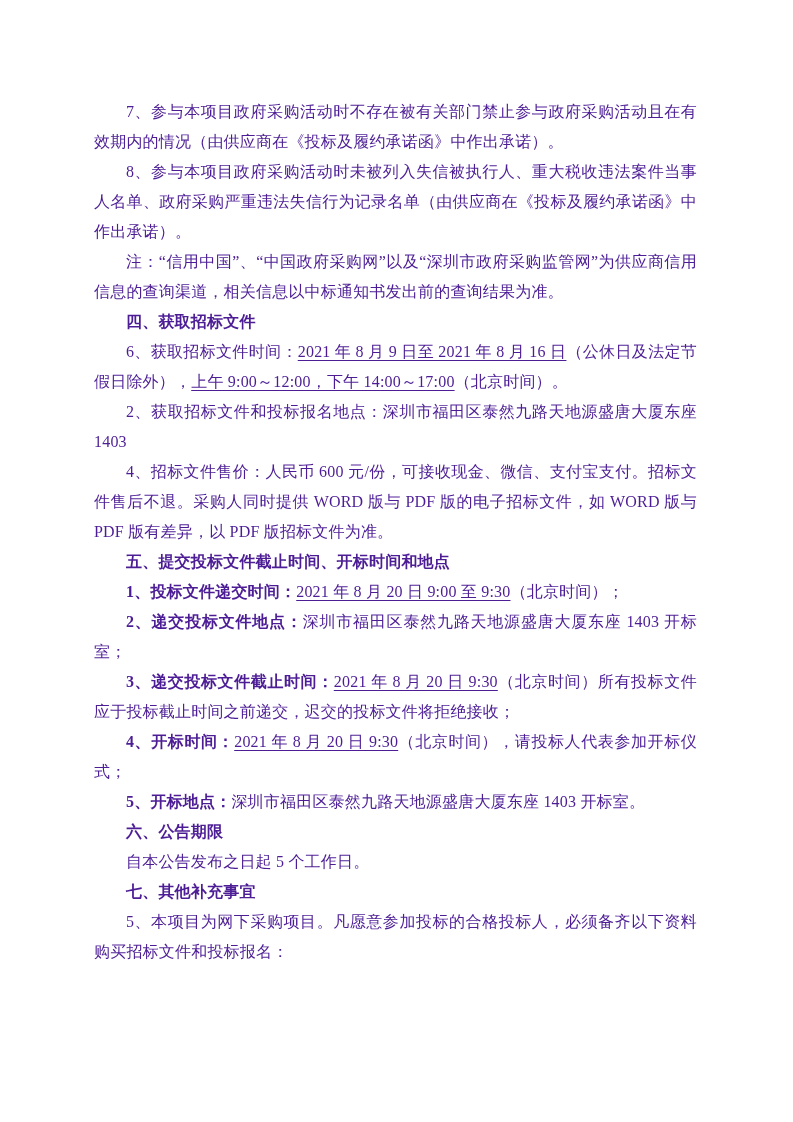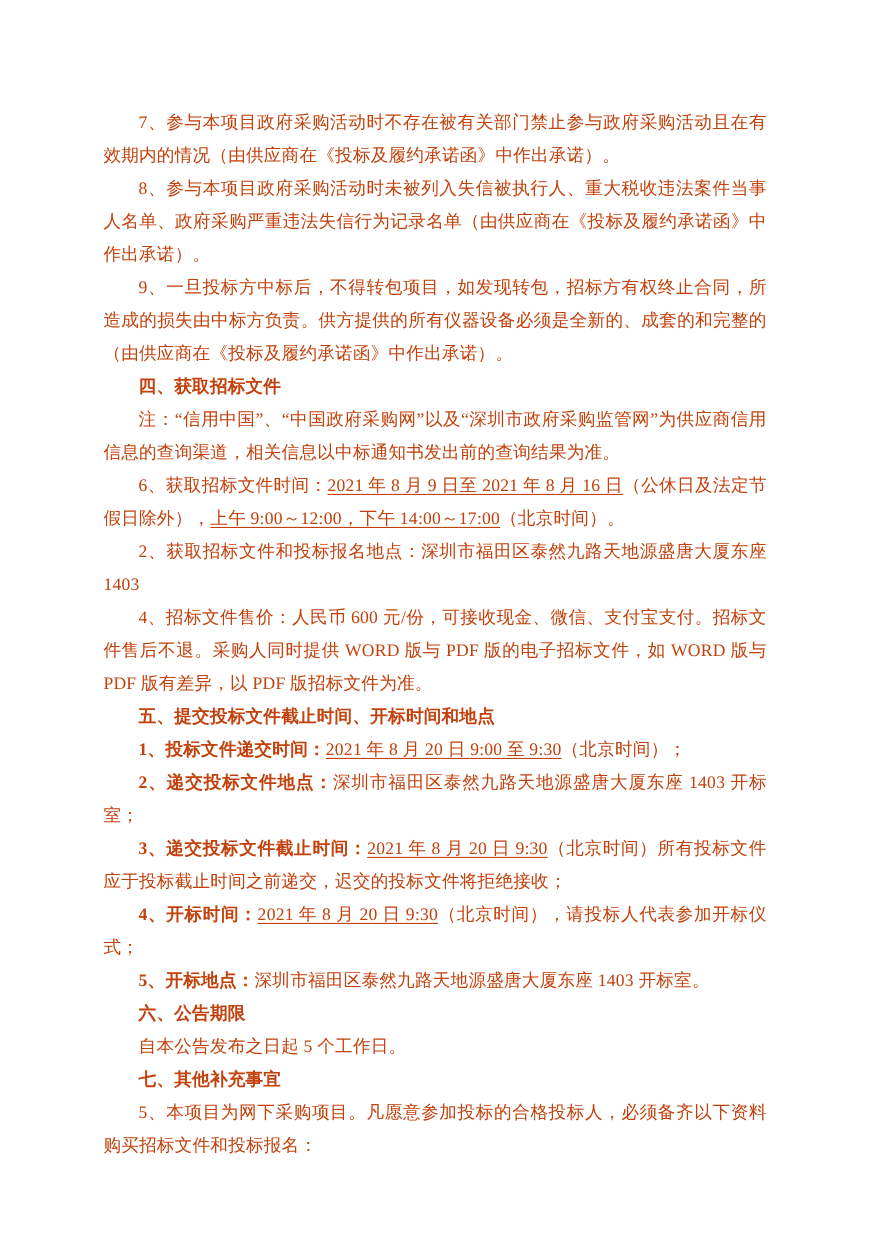--- a/index.html
+++ b/index.html
@@ -20,44 +20,43 @@
   }
   .doc {
     width: 100%;
   }
   .para {
     margin: 0;
     font-size: 16px;
     line-height: 30px;
     text-align: justify;
     text-indent: 2em;
-    color: #c2410c;
+    color: #4c1d95;
     letter-spacing: 0.2px;
   }
   .para.heading {
     font-weight: bold;
   }
   .bold {
     font-weight: bold;
   }
   .underline {
     text-decoration: underline;
     text-underline-offset: 3px;
   }
 </style>
 </head>
 <body>
 
 <main class="page" style="background: rgb(255, 255, 255); color: rgb(31, 31, 31);">
   <article class="doc" id="doc">
       <p class="para"><span>7、参与本项目政府采购活动时不存在被有关部门禁止参与政府采购活动且在有效期内的情况（由供应商在《投标及履约承诺函》中作出承诺）。</span></p>
       <p class="para"><span>8、参与本项目政府采购活动时未被列入失信被执行人、重大税收违法案件当事人名单、政府采购严重违法失信行为记录名单（由供应商在《投标及履约承诺函》中作出承诺）。</span></p>
-      <p class="para"><span>9、一旦投标方中标后，不得转包项目，如发现转包，招标方有权终止合同，所造成的损失由中标方负责。供方提供的所有仪器设备必须是全新的、成套的和完整的（由供应商在《投标及履约承诺函》中作出承诺）。</span></p>
+      <p class="para"><span>注：“信用中国”、“中国政府采购网”以及“深圳市政府采购监管网”为供应商信用信息的查询渠道，相关信息以中标通知书发出前的查询结果为准。</span></p>
       <p class="para heading"><span>四、获取招标文件</span></p>
-      <p class="para"><span>注：“信用中国”、“中国政府采购网”以及“深圳市政府采购监管网”为供应商信用信息的查询渠道，相关信息以中标通知书发出前的查询结果为准。</span></p>
       <p class="para"><span>6、获取招标文件时间：</span><span class="underline">2021 年 8 月 9 日至 2021 年 8 月 16 日</span><span>（公休日及法定节假日除外），</span><span class="underline">上午 9:00～12:00，下午 14:00～17:00</span><span>（北京时间）。</span></p>
       <p class="para"><span>2、获取招标文件和投标报名地点：深圳市福田区泰然九路天地源盛唐大厦东座 1403</span></p>
       <p class="para"><span>4、招标文件售价：人民币 600 元/份，可接收现金、微信、支付宝支付。招标文件售后不退。采购人同时提供 WORD 版与 PDF 版的电子招标文件，如 WORD 版与 PDF 版有差异，以 PDF 版招标文件为准。</span></p>
       <p class="para heading"><span>五、提交投标文件截止时间、开标时间和地点</span></p>
       <p class="para"><span class="bold">1、投标文件递交时间：</span><span class="underline">2021 年 8 月 20 日 9:00 至 9:30</span><span>（北京时间）；</span></p>
       <p class="para"><span class="bold">2、递交投标文件地点：</span><span>深圳市福田区泰然九路天地源盛唐大厦东座 1403 开标室；</span></p>
       <p class="para"><span class="bold">3、递交投标文件截止时间：</span><span class="underline">2021 年 8 月 20 日 9:30</span><span>（北京时间）所有投标文件应于投标截止时间之前递交，迟交的投标文件将拒绝接收；</span></p>
       <p class="para"><span class="bold">4、开标时间：</span><span class="underline">2021 年 8 月 20 日 9:30</span><span>（北京时间），请投标人代表参加开标仪式；</span></p>
       <p class="para"><span class="bold">5、开标地点：</span><span>深圳市福田区泰然九路天地源盛唐大厦东座 1403 开标室。</span></p>
       <p class="para heading"><span>六、公告期限</span></p>

